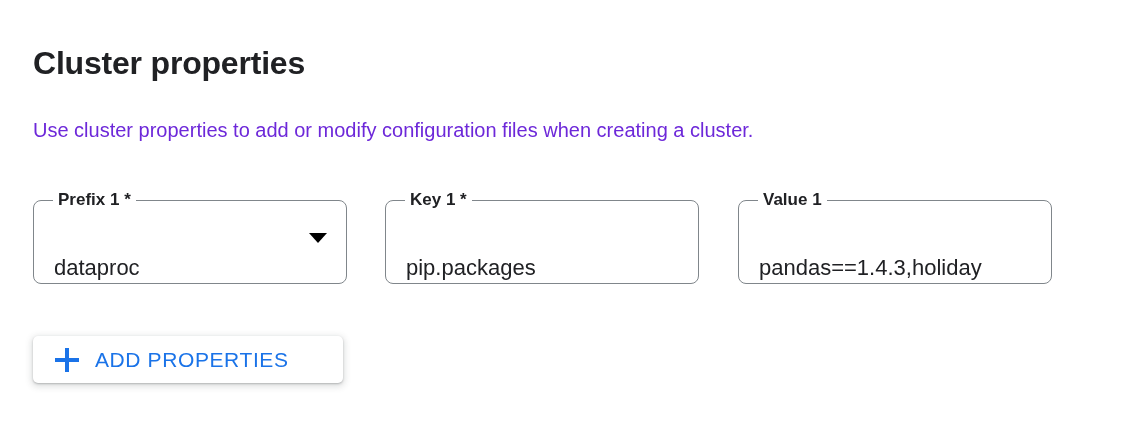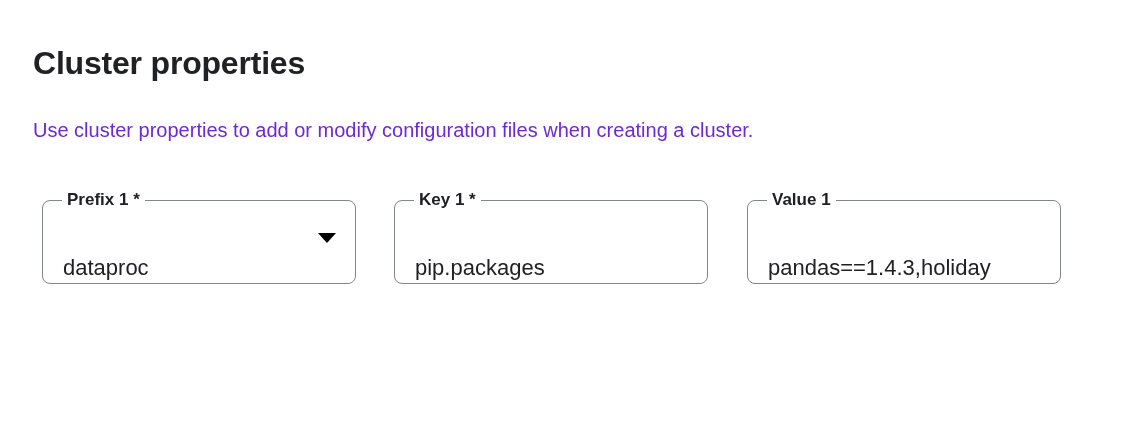--- a/index.html
+++ b/index.html
@@ -42,21 +42,21 @@
     font-size: 20px;
     font-weight: normal;
     color: #6d28d9;
     line-height: 28px;
     white-space: nowrap;
   }
 
   
   .fields-row {
     position: absolute;
-    left: 42px;
+    left: 33px;
     top: 200px;
     width: 1060px;
     height: 90px;
   }
 
   .field {
     position: absolute;
     top: 0;
     width: 314px;
     height: 84px;
@@ -193,14 +193,18 @@
     </div>
 
     <div class="field field--value">
       <div class="field-outline"></div>
       <span class="field-label">Value 1</span>
       <div class="field-value">pandas==1.4.3,holiday</div>
     </div>
 
   </div>
 
+  <button class="add-button">
+    <span class="add-button-icon"></span>
+    <span class="add-button-label">ADD PROPERTIES</span>
+  </button>
 
 </div>
 
 </body></html>

